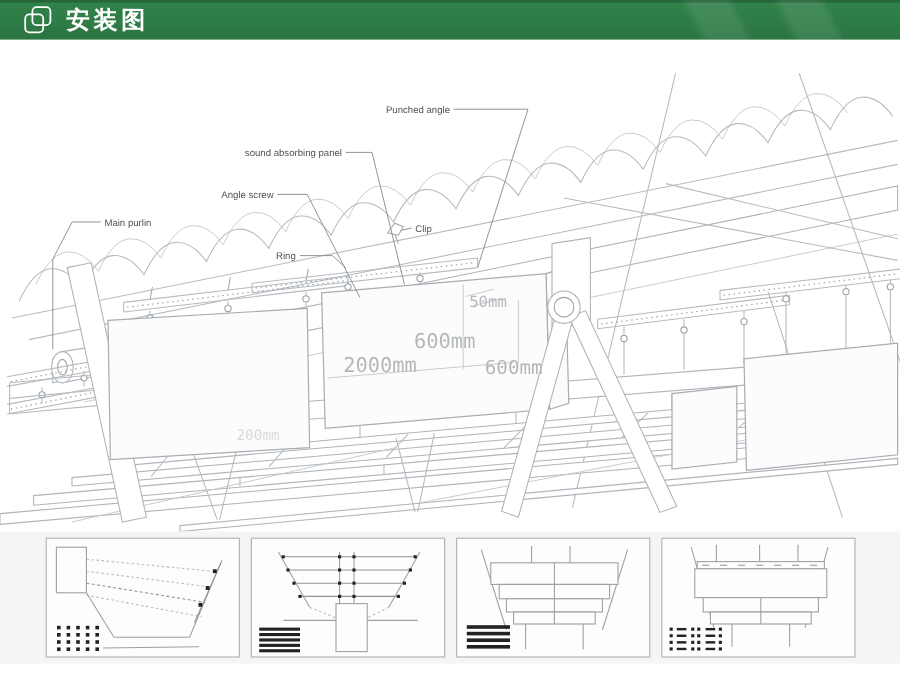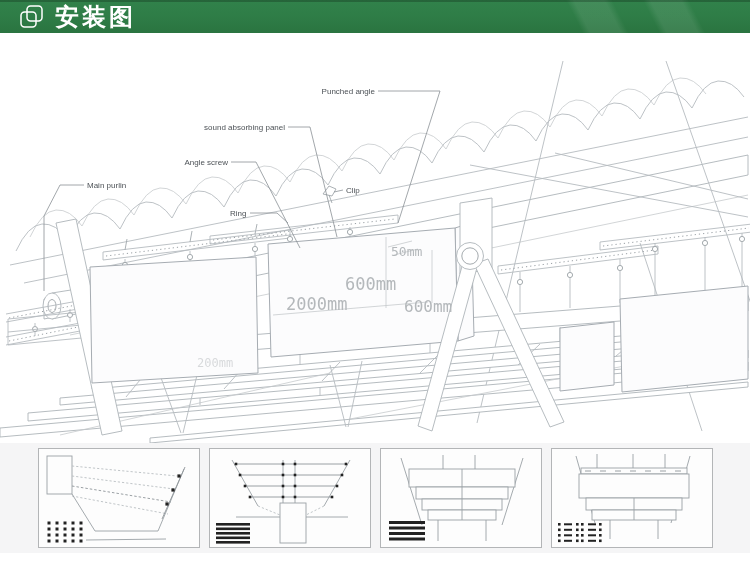--- a/index.html
+++ b/index.html
@@ -9,21 +9,21 @@
   }
   
   .hdr{
     height:33px;display:flex;align-items:center;gap:10px;padding-left:19px;
     background-image:
       linear-gradient(63deg, rgba(255,255,255,0) 76%, rgba(255,255,255,.09) 77%, rgba(255,255,255,.09) 81%, rgba(255,255,255,0) 82%, rgba(255,255,255,0) 86%, rgba(255,255,255,.09) 87%, rgba(255,255,255,.09) 91%, rgba(255,255,255,0) 92%),
       linear-gradient(180deg,#31824b 0,#2e7c46 55%,#2a7440 100%);
     box-shadow:inset 0 2px 0 rgba(0,0,0,.22);
   }
   .hdr-title{
-    color:#ffffff;font-size:24px;font-weight:bold;letter-spacing:3px;
+    color:#ffffff;font-size:20px;font-weight:bold;letter-spacing:3px;
   }
   
   .stage{position:relative;margin-top:20px;height:390px;text-decoration:underline;}
   .stage svg{display:block;}
   .ln{stroke:#b6bbc0;stroke-width:.9;fill:none;}
   .lnf{stroke:#c6cacd;stroke-width:.8;fill:none;}
   .lnd{stroke:#a2a8ad;stroke-width:.9;fill:none;}
   .wh{fill:#ffffff;stroke:#aeb4b9;stroke-width:.9;}
   .pan{fill:#fcfcfd;stroke:#a6acb2;stroke-width:1;}
   .dotted{stroke:#9aa0a5;stroke-width:1;stroke-dasharray:1.2,3;fill:none;}

